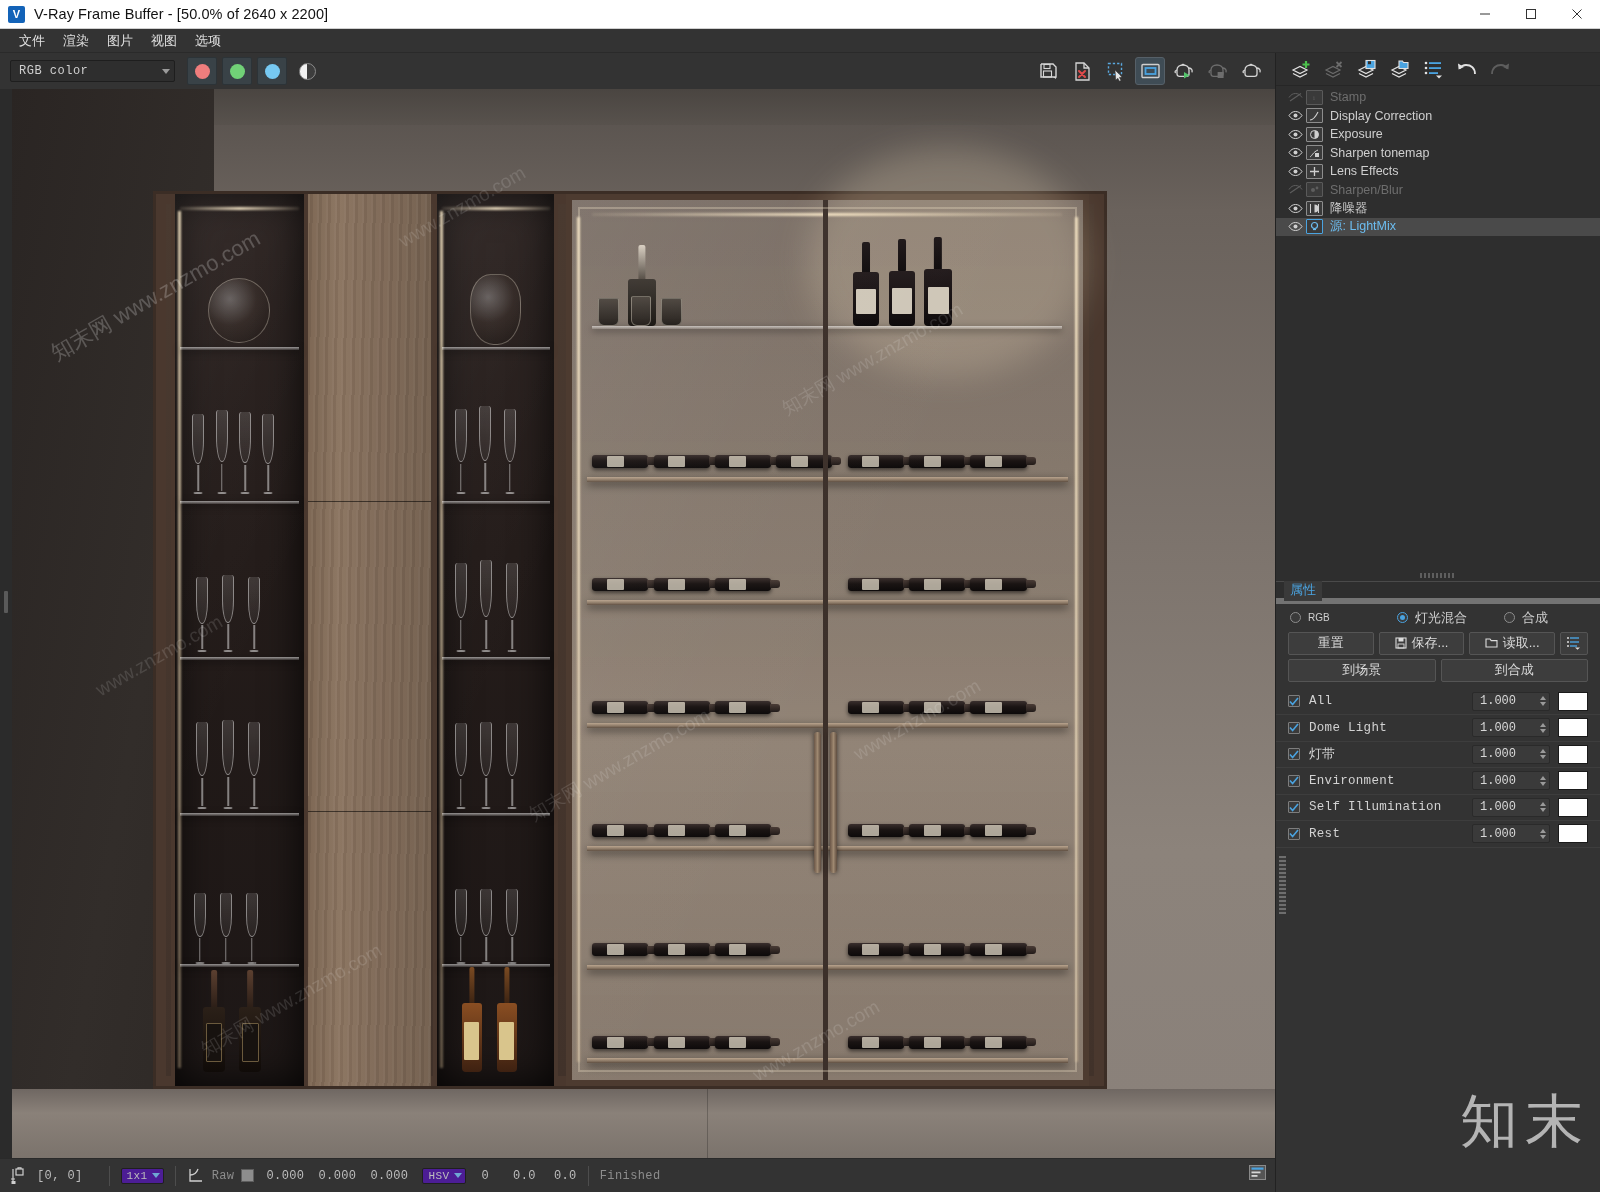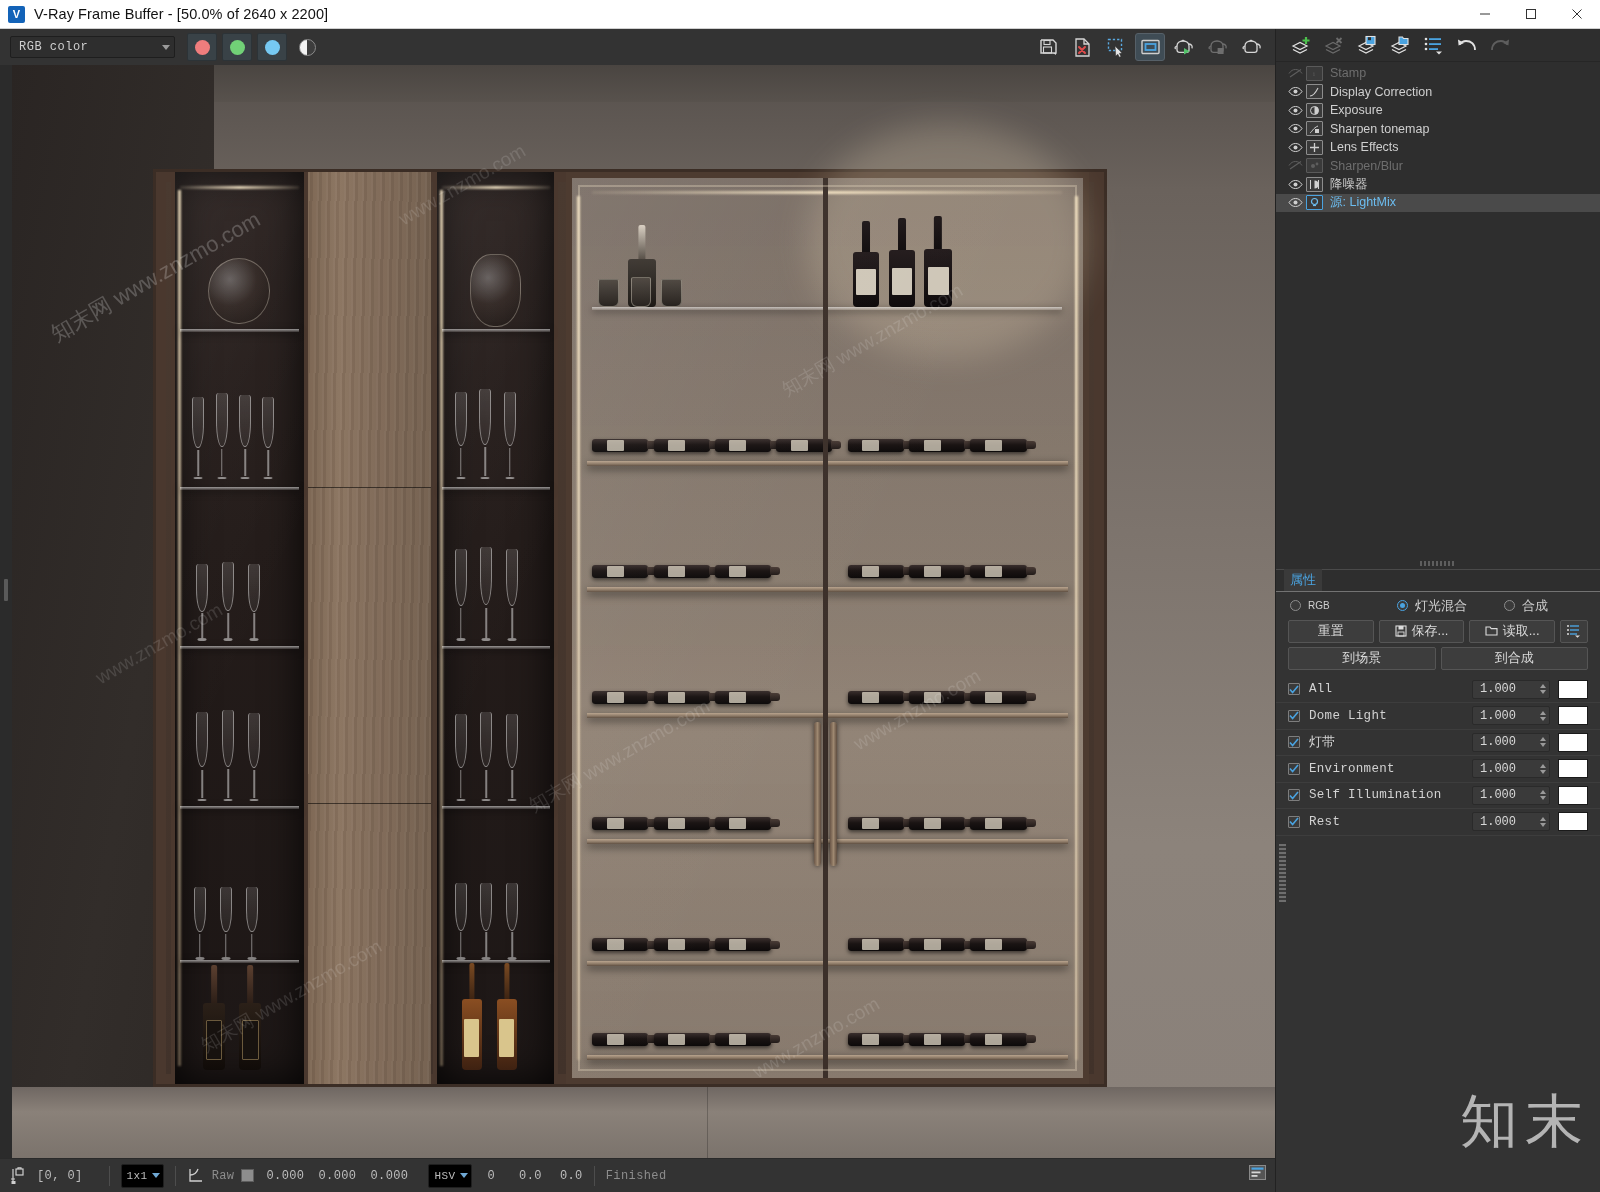--- a/index.html
+++ b/index.html
@@ -155,21 +155,21 @@
         transform:rotate(-30deg); pointer-events:none; font-family:"Liberation Sans",sans-serif; }
   .wm2 { position:absolute; color:rgba(255,255,255,.13); font-size:19px; white-space:nowrap;
         transform:rotate(-30deg); pointer-events:none; }
 
   
   .statusbar { height:34px; flex:0 0 34px; background:#333333; display:flex; align-items:center;
                padding:0 4px 0 10px; gap:0; border-top:1px solid #2a2a2a; }
   .sb-sep { width:1px; height:20px; background:#4d4d4d; margin:0 11px; }
   .sb-text { font-family:"Liberation Mono", monospace; font-size:12px; color:#bdbdbd; letter-spacing:.4px; }
   .sb-text.dim { color:#8d8d8d; }
-  .sb-combo { height:24px; min-width:38px; background:#000000; border:1px solid #1f1f1f; border-radius:2px;
+  .sb-combo { height:16px; min-width:38px; background:#4c1d95; border:1px solid #1f1f1f; border-radius:2px;
               display:flex; align-items:center; padding:0 3px 0 5px; gap:4px; }
   .sb-combo .sb-text { font-size:11px; }
   .sb-caret { width:0;height:0;border-left:4px solid transparent;border-right:4px solid transparent;border-top:5px solid #6fa8d4;}
   .swatch-sm { width:13px;height:13px;background:#8d8d8d;border:1px solid #5e5e5e; }
   .sb-spring { flex:1; }
 
   
   .right-col { width:325px; flex:0 0 325px; background:#2e2e2e; display:flex; flex-direction:column;
                border-left:1px solid #222; }
   .rp-tabs { height:26px; flex:0 0 26px; display:flex; align-items:flex-end; background:#2b2b2b; padding-left:6px; }
@@ -195,21 +195,21 @@
   .layer.off .lname { color:#6e6e6e; }
   .layer.off .lico { border-color:#5a5a5a; }
 
   .rp-spacer { flex:1; background:#2e2e2e; position:relative; }
   .grip { position:absolute; left:50%; transform:translateX(-50%); bottom:3px; width:36px; height:5px;
           background:repeating-linear-gradient(90deg,#6e6e6e 0 2px, transparent 2px 4px); opacity:.75;}
   .rp-divider { height:1px; background:#4a4a4a; }
 
   .props { flex:0 0 auto; background:#333333; display:flex; flex-direction:column; }
   .props-head { height:22px; display:flex; align-items:center; padding-left:8px; background:#2e2e2e;
-                border-bottom:1px solid #737373;}
+                border-bottom:6px solid #737373;}
   .props-head .ptitle { font-size:13px; color:#4aa3e0; padding:0 6px; background:#3a3a3a; height:22px; line-height:22px; }
   .radio-row { height:28px; display:flex; align-items:center; padding:0 14px; gap:0; }
   .radio { display:flex; align-items:center; gap:7px; flex:1; }
   .radio .rdot { width:11px;height:11px;border-radius:50%;border:1px solid #8d8d8d;background:#3a3a3a;
                  display:flex;align-items:center;justify-content:center; }
   .radio.on .rdot { border-color:#4aa3e0; }
   .radio.on .rdot:after { content:""; width:5px;height:5px;border-radius:50%;background:#4aa3e0; }
   .radio .rlbl { font-size:10px; color:#cfcfcf; font-family:Liberation Sans, sans-serif; }
   .radio .rlbl.cn { font-family:Liberation Sans, sans-serif; font-size:13px; }
 
@@ -262,20 +262,27 @@
         </svg>
     </div>
     <div class="tb-btn close">
       <svg width="12" height="12" viewBox="0 0 12 12">
           <line x1="1.5" y1="1.5" x2="10.5" y2="10.5" stroke="#333" stroke-width="1"></line>
           <line x1="10.5" y1="1.5" x2="1.5" y2="10.5" stroke="#333" stroke-width="1"></line>
         </svg>
     </div>
   </div>
 
+  <div class="menubar">
+    <div class="menu-item">文件</div>
+    <div class="menu-item">渲染</div>
+    <div class="menu-item">图片</div>
+    <div class="menu-item">视图</div>
+    <div class="menu-item">选项</div>
+  </div>
 
   <div class="body-row">
 
     <div class="left-col">
 
       <div class="vp-toolbar">
         <div class="combo">
           <span class="combo-label">RGB  color</span>
           <span class="caret"></span>
         </div>
@@ -729,21 +736,21 @@
         <span class="sb-sep"></span>
         <svg width="17" height="18" viewBox="0 0 17 18">
           <path d="M3 2v12h12" fill="none" stroke="#cfcfcf" stroke-width="1.3"></path>
           <path d="M3 8c4 0 7-3 8-6" fill="none" stroke="#cfcfcf" stroke-width="1.3"></path>
         </svg>
         <span class="sb-text dim" style="margin-left:8px">Raw</span>
         <span class="swatch-sm" style="margin-left:7px"></span>
         <span class="sb-text" style="margin-left:12px;min-width:38px">0.000</span>
         <span class="sb-text" style="margin-left:14px;min-width:38px">0.000</span>
         <span class="sb-text" style="margin-left:14px;min-width:38px">0.000</span>
-        <div class="sb-combo" style="margin-left:20px">
+        <div class="sb-combo" style="margin-left:14px">
           <span class="sb-text">HSV</span>
           <span class="sb-caret"></span>
         </div>
         <span class="sb-text" style="margin-left:16px">0</span>
         <span class="sb-text" style="margin-left:24px">0.0</span>
         <span class="sb-text" style="margin-left:18px">0.0</span>
         <span class="sb-sep"></span>
         <span class="sb-text dim">Finished</span>
         <span class="sb-spring"></span>
       </div>

